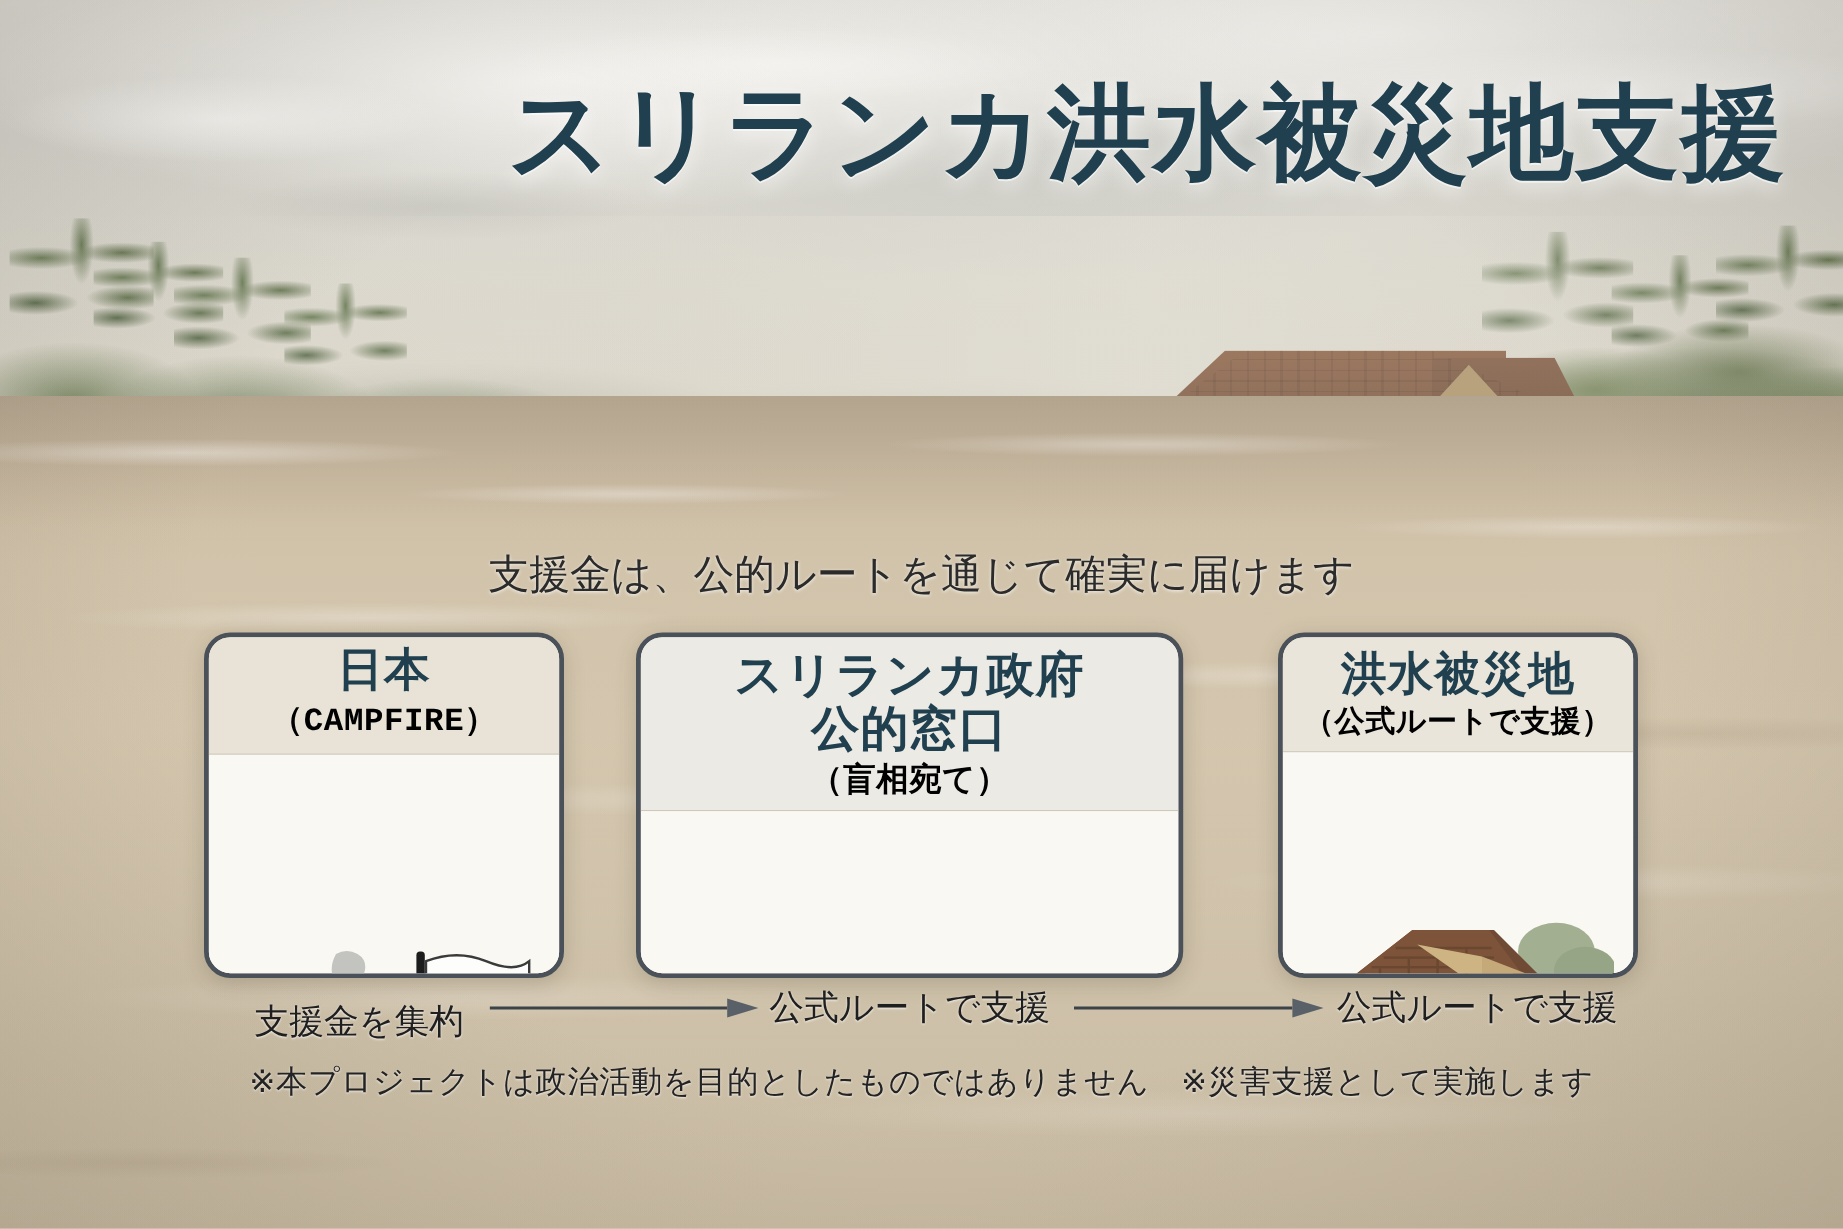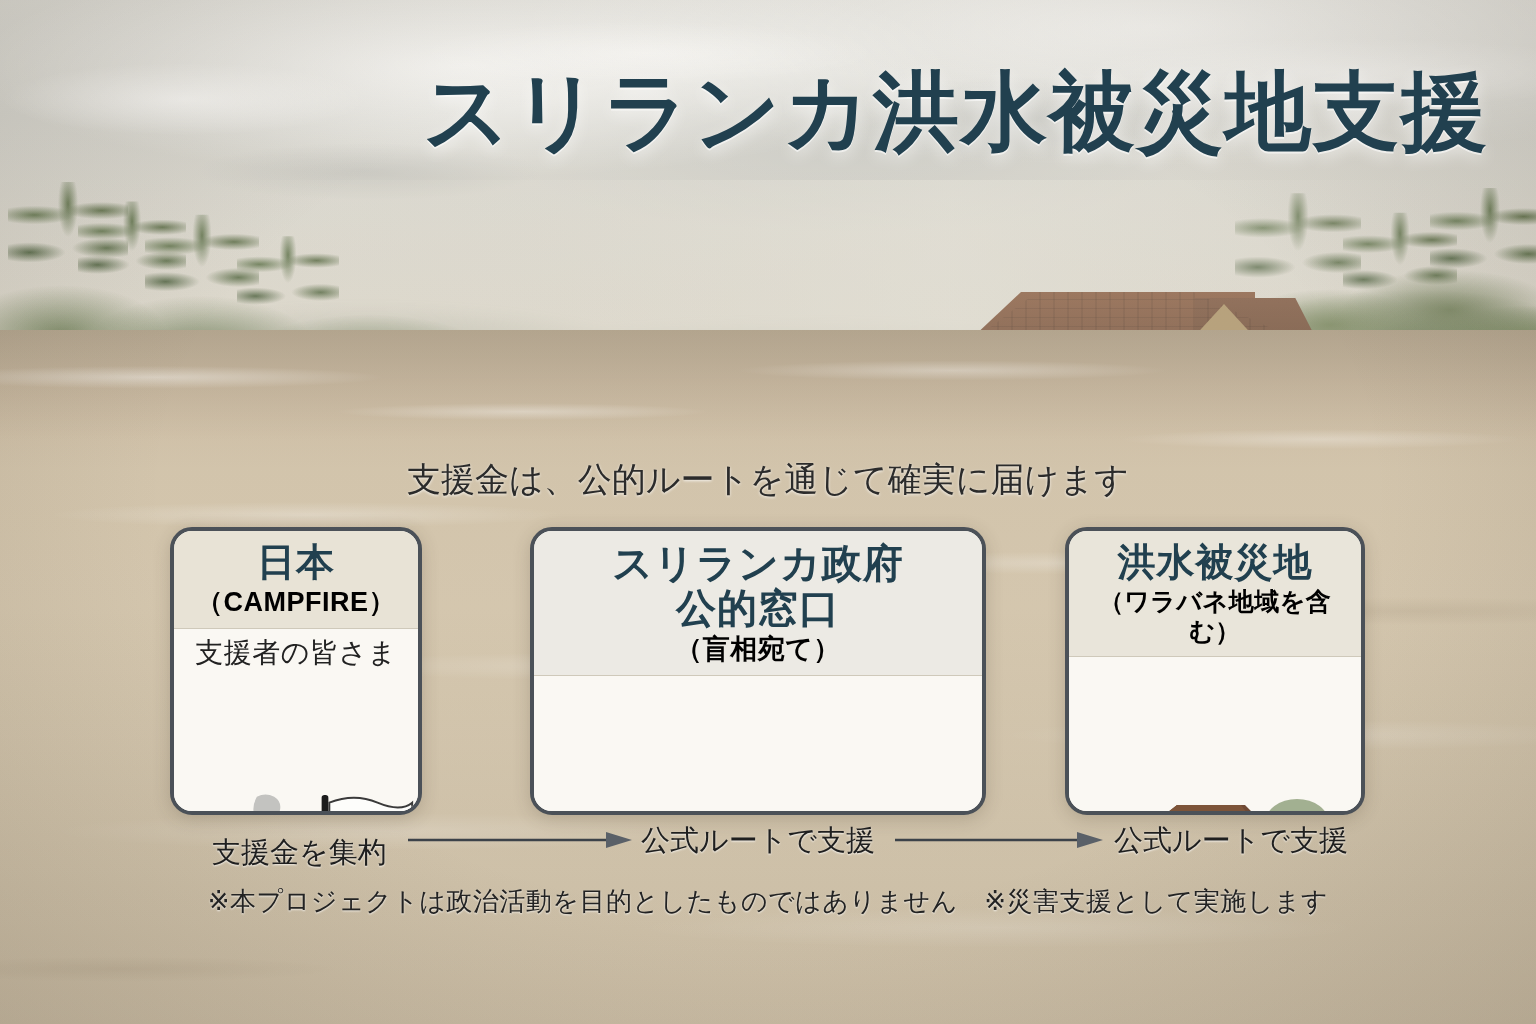--- a/index.html
+++ b/index.html
@@ -212,21 +212,21 @@
   
   .cards { position: absolute; top: 527px; left: 0; width: 1536px; height: 288px; }
   .card {
     position: absolute; top: 0; height: 288px;
     border: 4px solid #4b5158;
     border-radius: 22px;
     overflow: hidden;
     background: #f6f3ec;
     box-shadow: 0 4px 18px rgba(60,50,35,.2);
   }
-  .card-1 { left: 170px; width: 252px; }
+  .card-1 { left: 170px; width: 300px; font-family: Liberation Mono, monospace; }
   .card-2 { left: 530px; width: 456px; }
   .card-3 { left: 1065px; width: 300px; }
 
   .card-head {
     background: #e8e3d6;
     border-bottom: 1px solid #cfc9ba;
     padding: 10px 8px 10px;
     text-align: center;
   }
   .card-2 .card-head { background: #eceae4; }
@@ -340,21 +340,20 @@
     <div class="flow-caption">支援金は、公的ルートを通じて確実に届けます</div>
 
     <div class="cards">
 
       <div class="card card-1">
         <div class="card-head">
           <div class="card-title">日本</div>
           <div class="card-sub">（CAMPFIRE）</div>
         </div>
         <div class="card-body">
-          <div class="card-note">支援者の皆さま</div>
           <div class="card-art">
 
             <svg width="135" height="118" viewBox="0 0 135 118">
               <g fill="#c3c3c0">
                 <path d="M86 8 Q95 3 104 8 Q112 13 110 22 Q108 31 98 33 Q89 35 84 28 Q80 19 86 8 Z"></path>
                 <path d="M78 34 l5 2 -2 6 -5 -3 Z"></path>
                 <path d="M74 40 Q84 38 88 46 Q92 56 86 66 Q80 76 70 84 Q60 92 52 92 Q46 92 44 86 Q42 78 50 70 Q58 60 64 50 Q68 42 74 40 Z"></path>
                 <path d="M44 92 Q36 96 30 100 Q24 104 22 110 Q28 112 36 108 Q44 104 48 98 Z"></path>
                 <path d="M18 100 Q12 104 9 110 Q14 113 19 109 Q23 105 22 100 Z"></path>
                 <path d="M6 110 q4 -2 6 2 q-3 3 -6 -2 Z"></path>
@@ -378,21 +377,21 @@
           <div class="card-sub">（盲相宛て）</div>
         </div>
         <div class="card-body">
           
         </div>
       </div>
 
       <div class="card card-3">
         <div class="card-head">
           <div class="card-title">洪水被災地</div>
-          <div class="card-sub">（ワラバネ地域を含む）</div>
+          <div class="card-sub">（公式ルートで支援）</div>
         </div>
         <div class="card-body">
           <div class="card-art">
 
             <svg width="260" height="150" viewBox="0 0 260 150">
 
               <g opacity=".8">
                 <ellipse cx="212" cy="40" rx="32" ry="24" fill="#8c9e78"></ellipse>
                 <ellipse cx="236" cy="56" rx="26" ry="20" fill="#7e9069"></ellipse>
                 <rect x="208" y="58" width="4" height="44" fill="#6f6048"></rect>

